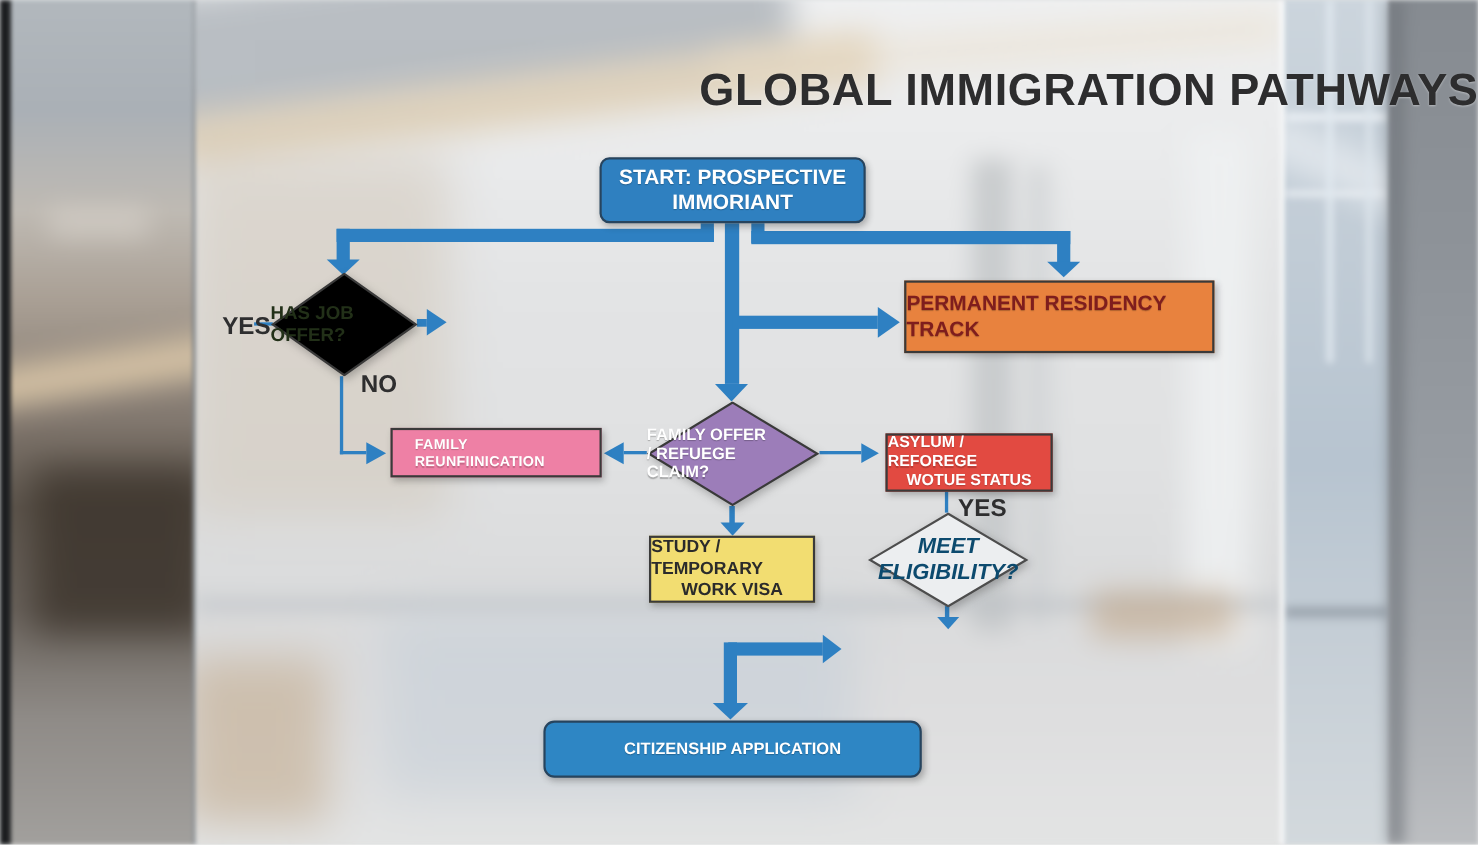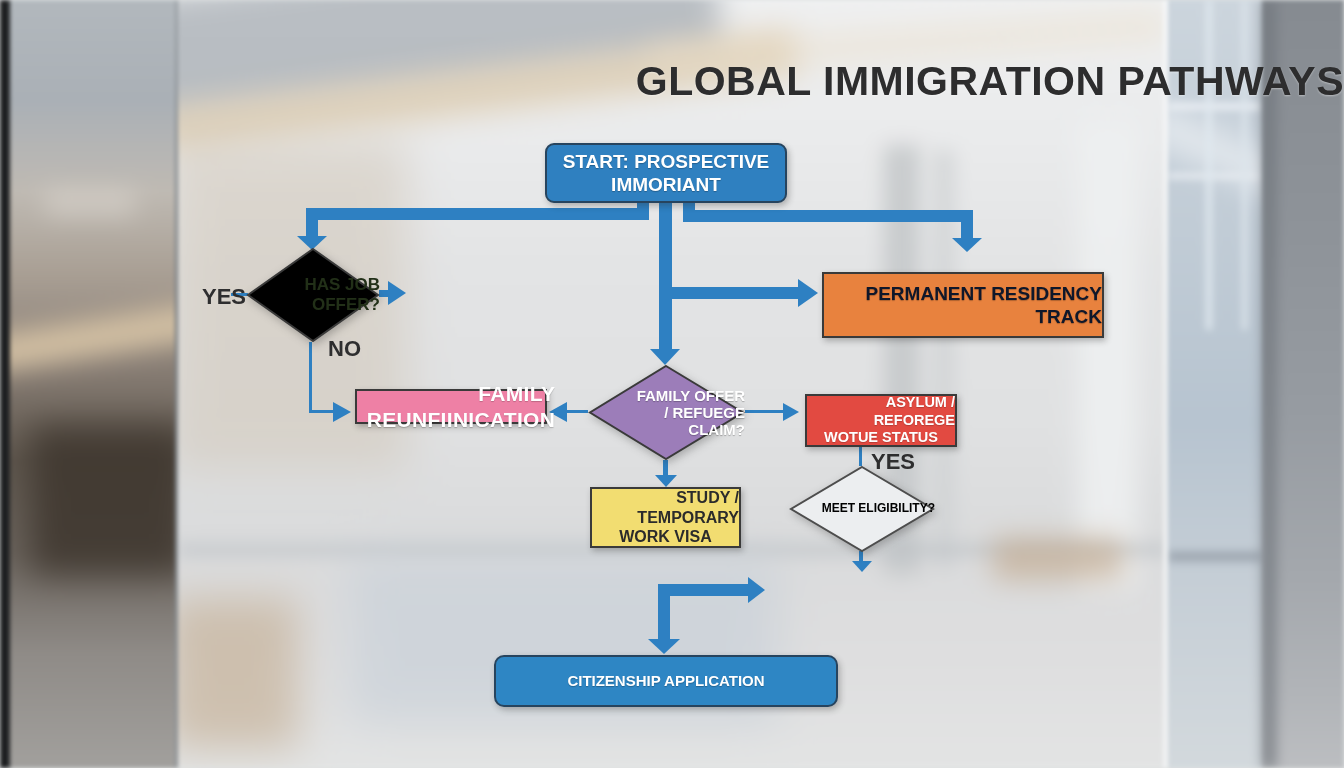--- a/index.html
+++ b/index.html
@@ -39,42 +39,42 @@
   .bg-winlight{left:-30px;top:140px;width:200px;height:40px;background:#f2f5f8;filter:blur(14px);transform:rotate(24deg);opacity:.6;}
   .bg-sill{left:0;top:552px;width:94px;height:9px;background:#8e97a1;filter:blur(4px);opacity:.8;}
   .bg-rcol{left:1262px;top:0;width:82px;height:768px;
     background:linear-gradient(180deg,#868b91 0%,#8e9399 30%,#979ca2 55%,#a4a8ad 75%,#b1b4b8 90%,#bcbec1 100%);}
   .bg-rcol-shade{left:1262px;top:0;width:14px;height:768px;background:#6f747a;filter:blur(6px);opacity:.7;}
 
   
   .title{position:absolute;left:0;top:58px;width:1344px;text-align:right;margin:0;
     font-size:41px;font-weight:bold;color:#2d2d2e;letter-spacing:.5px;text-shadow:0 1px 2px rgba(255,255,255,.4);}
   .node{position:absolute;display:flex;flex-direction:column;align-items:center;justify-content:center;
-    text-align:right;font-weight:bold;border:2px solid var(--box_border);box-sizing:border-box;
+    text-align:left;font-weight:bold;border:2px solid var(--box_border);box-sizing:border-box;
     box-shadow:2px 3px 6px rgba(40,40,40,.30);line-height:1.22;}
   .node span{display:block;}
   .rounded{border-radius:9px;}
   .n-start{left:545px;top:143px;width:242px;height:60px;background:var(--start_fill);border-color:var(--start_border);color:#fff;font-size:19px;text-shadow:0 1px 1px rgba(0,0,0,.25);}
   .n-econ{left:407px;top:266px;width:238px;height:53px;background:var(--ltblue_fill);border-color:var(--ltblue_border);color:#2b2b2b;font-size:17px;}
-  .n-orange{left:822px;top:255px;width:282px;height:66px;background:var(--orange_fill);color:#0f172a;font-size:19px;text-shadow:0 1px 1px rgba(0,0,0,.25);margin-top:17px;}
-  .n-pink{left:355px;top:389px;width:192px;height:35px;background:var(--pink_fill);color:#fff;font-size:21px;letter-spacing:.3px;text-shadow:0 1px 1px rgba(0,0,0,.2);padding-left:20px;}
+  .n-orange{left:822px;top:255px;width:282px;height:66px;background:var(--orange_fill);color:#7f1d1d;font-size:19px;text-shadow:0 1px 1px rgba(0,0,0,.25);}
+  .n-pink{left:355px;top:389px;width:192px;height:45px;background:var(--pink_fill);color:#fff;font-size:13px;letter-spacing:.3px;text-shadow:0 1px 1px rgba(0,0,0,.2);padding-left:20px;}
   .n-red{left:805px;top:394px;width:152px;height:53px;background:var(--red_fill);color:#fff;font-size:14.5px;text-shadow:0 1px 1px rgba(0,0,0,.2);}
   .n-yellow{left:590px;top:487px;width:151px;height:61px;background:var(--yellow_fill);color:#2b2b2b;font-size:16px;}
   .n-gray{left:763px;top:572px;width:188px;height:56px;background:var(--gray_fill);border-color:#2e2e2e;color:#f2f2f2;font-size:15.5px;}
   .n-citizen{left:494px;top:655px;width:344px;height:52px;background:var(--citizen_fill);border-color:var(--start_border);color:#fff;font-size:15px;border-radius:10px;text-shadow:0 1px 1px rgba(0,0,0,.25);}
   .diamond{position:absolute;}
   .diamond svg{position:absolute;left:0;top:0;filter:drop-shadow(2px 3px 4px rgba(40,40,40,.30));}
-  .dlabel{position:absolute;inset:0;display:flex;flex-direction:column;align-items:flex-end;justify-content:center;
+  .dlabel{position:absolute;inset:0;display:flex;flex-direction:column;align-items:flex-start;justify-content:center;
     text-align:center;font-weight:bold;line-height:1.15;}
   .d-green{left:246px;top:248px;width:134px;height:94px;}
   .d-green .dlabel{color:#223018;font-size:17px;}
   .d-purple{left:588px;top:365px;width:157px;height:95px;}
   .d-purple .dlabel{color:#fff;font-size:15px;text-shadow:0 1px 1px rgba(0,0,0,.25);}
   .d-white{left:789px;top:466px;width:146px;height:86px;}
-  .d-white .dlabel{color:#000000;font-size:12px;}
+  .d-white .dlabel{color:#0c4a6e;font-size:20px;font-style:italic;}
   .edge-label{position:absolute;font-weight:bold;color:#2e2e2f;font-size:22px;}
 
   .hline,.vline{position:absolute;background:var(--arrow);}
   .ah{position:absolute;width:0;height:0;}
   .ah-down{border-left-style:solid;border-right-style:solid;border-top-style:solid;border-left-color:transparent!important;border-right-color:transparent!important;border-top-color:var(--arrow);}
   .ah-right{border-top-style:solid;border-bottom-style:solid;border-left-style:solid;border-top-color:transparent!important;border-bottom-color:transparent!important;border-left-color:var(--arrow);}
   .ah-left{border-top-style:solid;border-bottom-style:solid;border-right-style:solid;border-top-color:transparent!important;border-bottom-color:transparent!important;border-right-color:var(--arrow);}
 </style>
 </head>
 <body>

